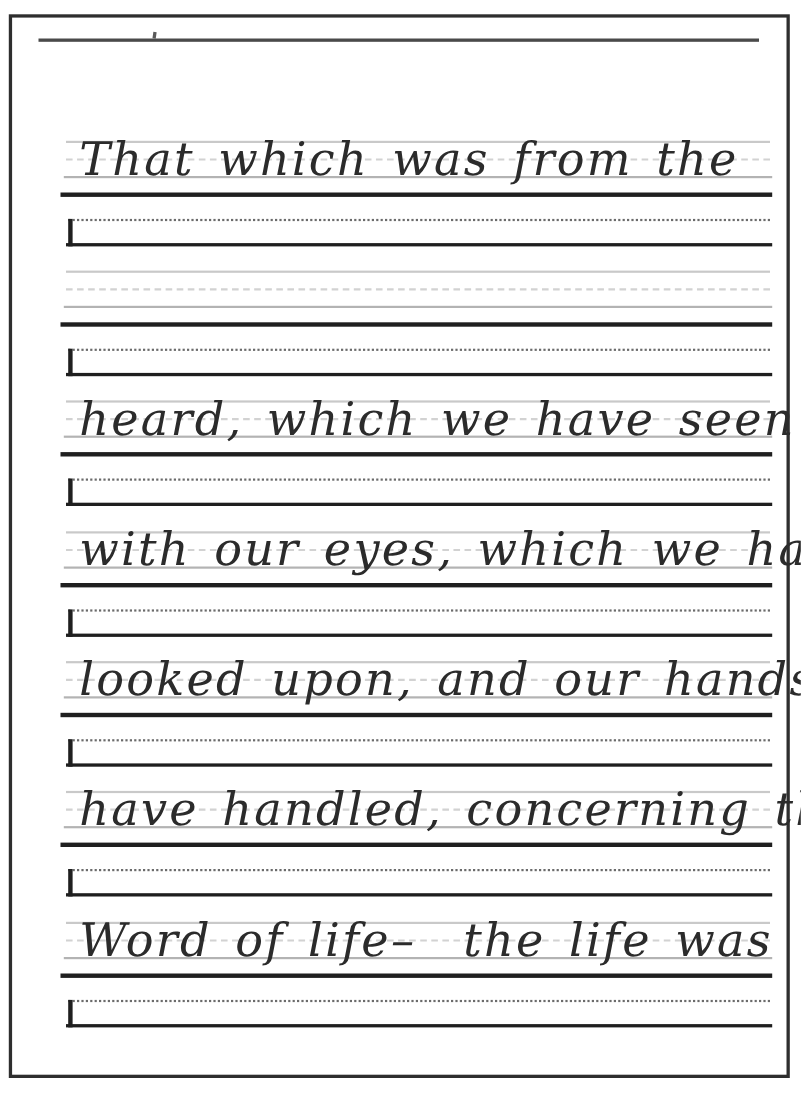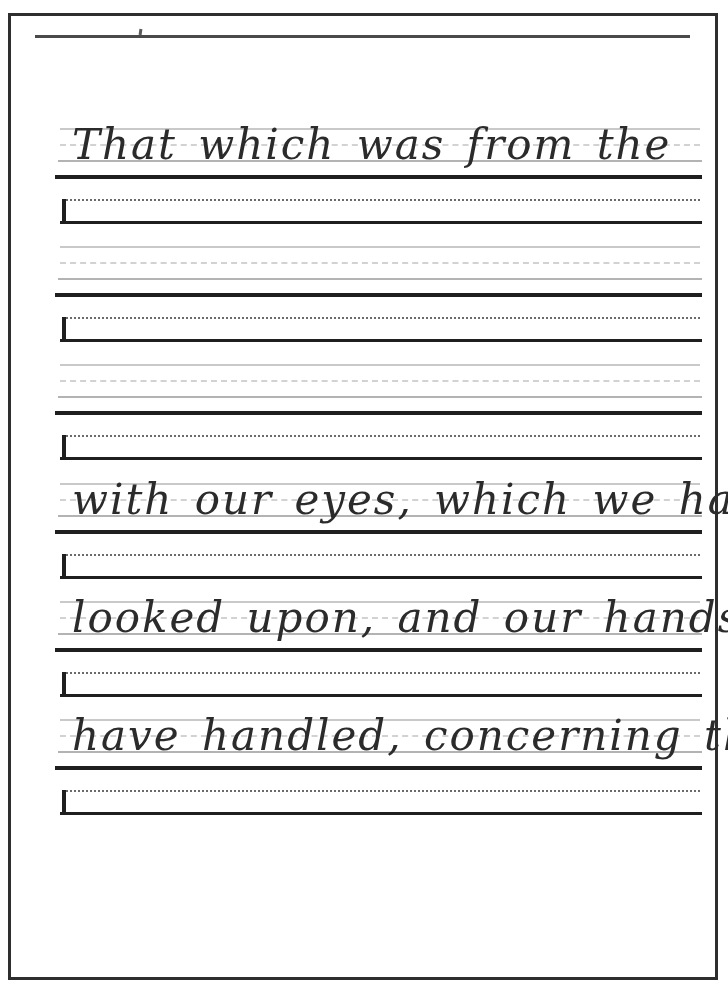--- a/index.html
+++ b/index.html
@@ -100,20 +100,21 @@
     <div class="thick-rule"></div>
     <div class="pbox-dotted"></div>
     <div class="pbox-left"></div>
     <div class="pbox-bottom"></div>
   </div>
 
   <div class="group" style="top:348px">
     <div class="gl gl-top"></div>
     <div class="gl gl-mid"></div>
     <div class="gl gl-base"></div>
+    <div class="cursive">heard, which we have seen</div>
     <div class="thick-rule"></div>
     <div class="pbox-dotted"></div>
     <div class="pbox-left"></div>
     <div class="pbox-bottom"></div>
   </div>
 
   <div class="group" style="top:467px">
     <div class="gl gl-top"></div>
     <div class="gl gl-mid"></div>
     <div class="gl gl-base"></div>
@@ -139,13 +140,23 @@
     <div class="gl gl-top"></div>
     <div class="gl gl-mid"></div>
     <div class="gl gl-base"></div>
     <div class="cursive">have handled, concerning the</div>
     <div class="thick-rule"></div>
     <div class="pbox-dotted"></div>
     <div class="pbox-left"></div>
     <div class="pbox-bottom"></div>
   </div>
 
+  <div class="group" style="top:822px">
+    <div class="gl gl-top"></div>
+    <div class="gl gl-mid"></div>
+    <div class="gl gl-base"></div>
+    <div class="cursive">Word of life–  the life was</div>
+    <div class="thick-rule"></div>
+    <div class="pbox-dotted"></div>
+    <div class="pbox-left"></div>
+    <div class="pbox-bottom"></div>
+  </div>
 </div>
 
 </body></html>

